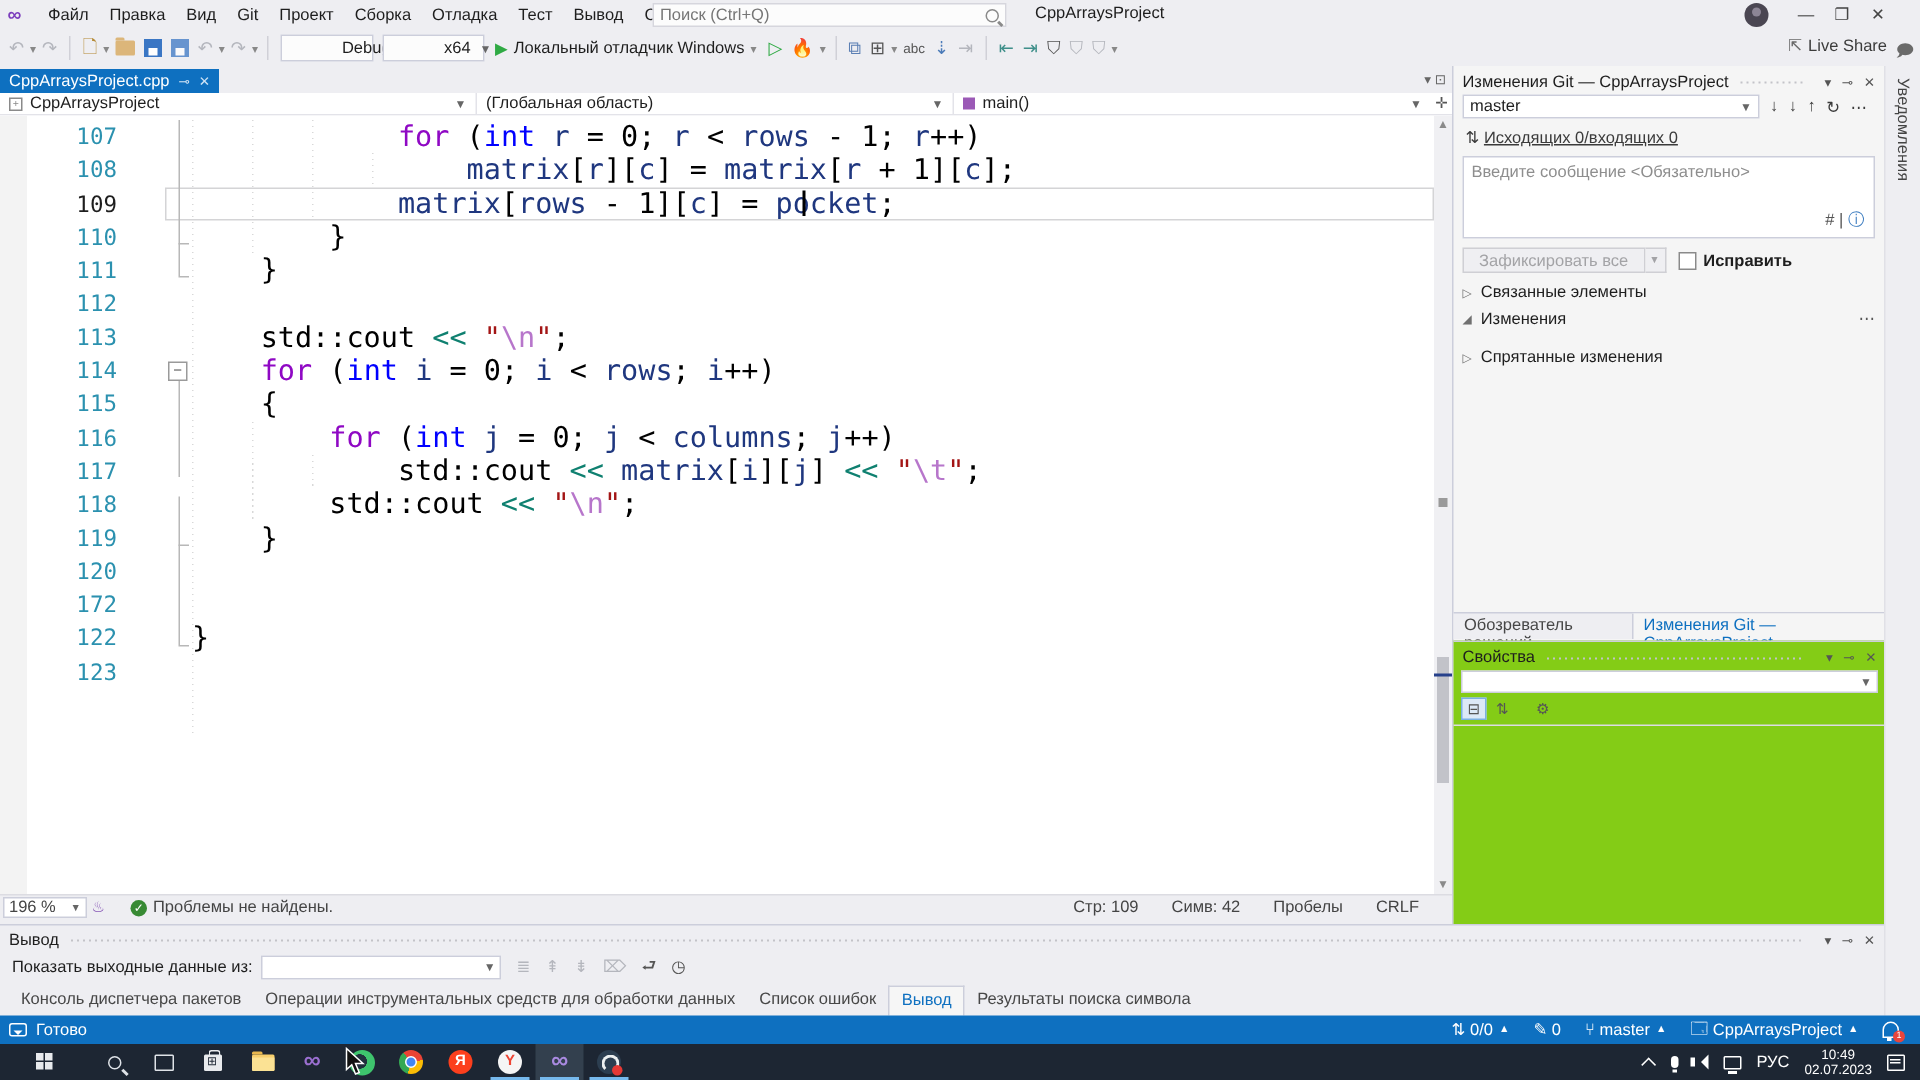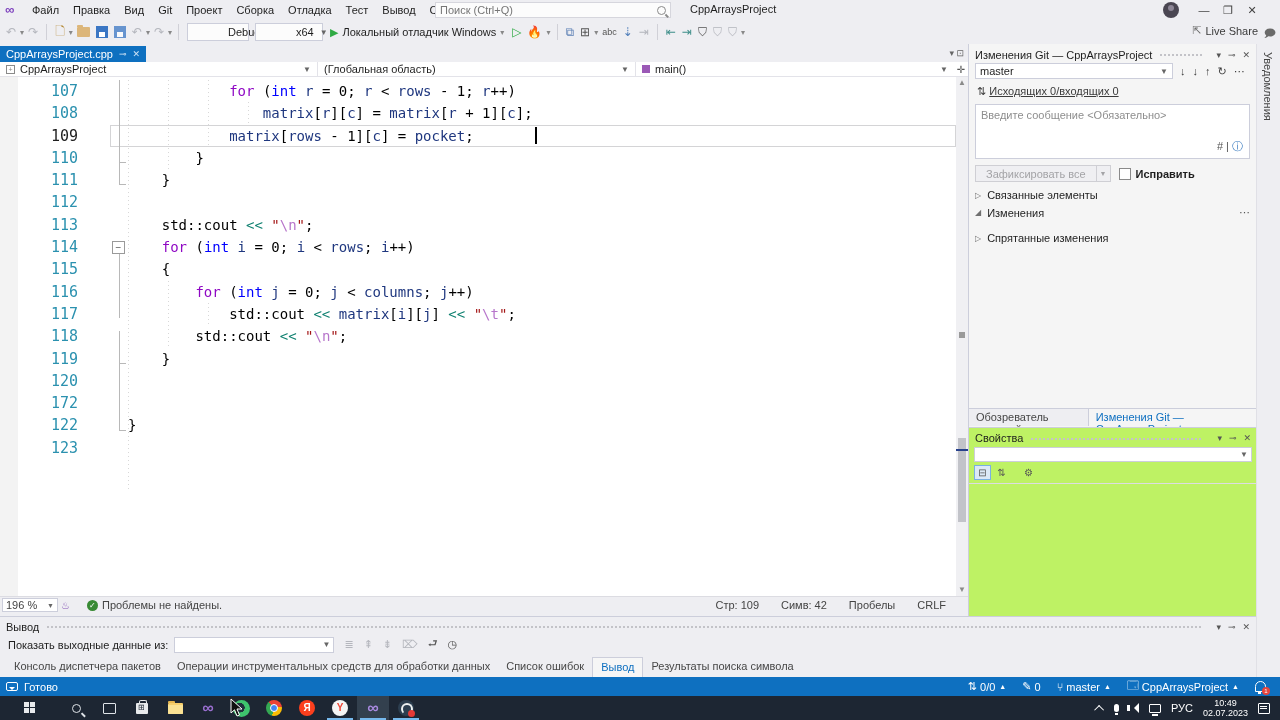--- a/index.html
+++ b/index.html
@@ -50,21 +50,21 @@
   .proj-ico { width:9px; height:9px; border:1px solid #8a8a8a; margin-right:5px; font-size:7px; line-height:7px; color:#8a8a8a; text-align:center; }
   #nav-plus { width:14px; display:flex; align-items:center; justify-content:center; color:#555; font-size:10px; }
 
   
   #code-area { position:absolute; left:0; top:77px; width:968px; height:519px; background:#fff; overflow:hidden; }
   #glyph-margin { position:absolute; left:0; top:0; width:18px; height:519px; background:#f3f3f3; }
   #code-lines { position:absolute; left:0; top:3px; width:956px; }
   .code-line { position:relative; height:22.3px; white-space:pre; }
   .ln { display:inline-block; width:78px; text-align:right; color:#2b91af; font-family:"DejaVu Sans Mono", monospace; font-size:15px; line-height:22.3px; vertical-align:top; }
   .current .ln { color:#1e1e1e; }
-  .code { display:inline-block; padding-left:50px; font-family:"DejaVu Sans Mono", monospace; font-size:14px; line-height:22.3px; color:#000; }
+  .code { display:inline-block; padding-left:50px; font-family:"DejaVu Sans Mono", monospace; font-size:19px; line-height:22.3px; color:#000; }
   .code-line.current:before { content:''; position:absolute; left:110px; right:0; top:0; bottom:0; border:1px solid #d4d4d6; }
   .tok-kw { color:#8f08c4; } .tok-ty { color:#0000ff; } .tok-var { color:#1f377f; }
   .tok-opt { color:#0f8070; } .tok-str { color:#a31515; } .tok-esc { color:#b776cb; } .tok-pl { color:#000; }
   .iguide { position:absolute; width:1px; background-image:repeating-linear-gradient(to bottom,#d8d8d8 0 1px,transparent 1px 4px); }
   .oline { position:absolute; background:#b8b8b8; }
   #fold-box { position:absolute; left:112px; top:241px; width:13px; height:13px; border:1px solid #9a9a9a; background:#fff; color:#555; font-size:10px; line-height:11px; text-align:center; }
   #caret { position:absolute; left:535px; top:127px; width:1.5px; height:17px; background:#000; }
   
   #v-scroll { position:absolute; right:0; top:0; width:12px; height:519px; background:#f0f0f3; }
   #v-scroll .arr { position:absolute; left:0; width:12px; height:12px; color:#8a8a8a; font-size:8px; text-align:center; line-height:12px; }
@@ -100,21 +100,21 @@
   #amend { display:flex; align-items:center; margin-left:8px;font-weight:bold; }
   #amend .cb { width:12px; height:12px; background:#fff; border:1px solid #8a8a8a; margin-right:5px; }
   .git-section { display:flex; align-items:center; padding:3px 6px 2px 6px; color:#1e1e1e; }
   .git-section .tri { color:#707070; font-size:8px; margin-right:6px; }
   .git-section .more { margin-left:auto; color:#555; }
   .git-empty-note { padding:1px 6px 2px 20px; color:#717171; }
   #panel-tabs { position:absolute; left:0; top:364px; width:288px; height:18px; display:flex; background:#eeeef2; border-top:1px solid #cccedb; }
   .ptab { padding:2px 7px; color:#474747; }
   .ptab.active { background:#f5f5f5; color:#0e70c0; border-left:1px solid #cccedb; border-right:1px solid #cccedb; }
   
-  #props { position:absolute; left:0; top:383px; width:288px; height:189px; background:#bef264; border-top:1px solid #cccedb; }
+  #props { position:absolute; left:0; top:383px; width:288px; height:189px; background:#84cc16; border-top:1px solid #cccedb; }
   #props-combo { margin:3px 5px 0 5px; height:15px; background:#fff; border:1px solid #cccedb; display:flex; align-items:center; }
   #props-combo .car { margin-left:auto; font-size:8px; color:#666; padding-right:3px; }
   #props-toolbar { display:flex; align-items:center; padding:3px 5px; border-bottom:1px solid #dcdce2; }
   .pt-ico { width:17px; height:15px; display:flex; align-items:center; justify-content:center; color:#555; font-size:10px; margin-right:2px; }
   .pt-ico.sel { border:1px solid #7ab0e2; background:#dce9f7; }
 
   
   #notif-strip { position:absolute; left:1256px; top:44px; width:24px; height:633px; background:#eeeef2; border-left:1px solid #e0e0e6; }
   #notif-label { writing-mode:vertical-rl; color:#444; margin:8px 0 0 5px; }
 

